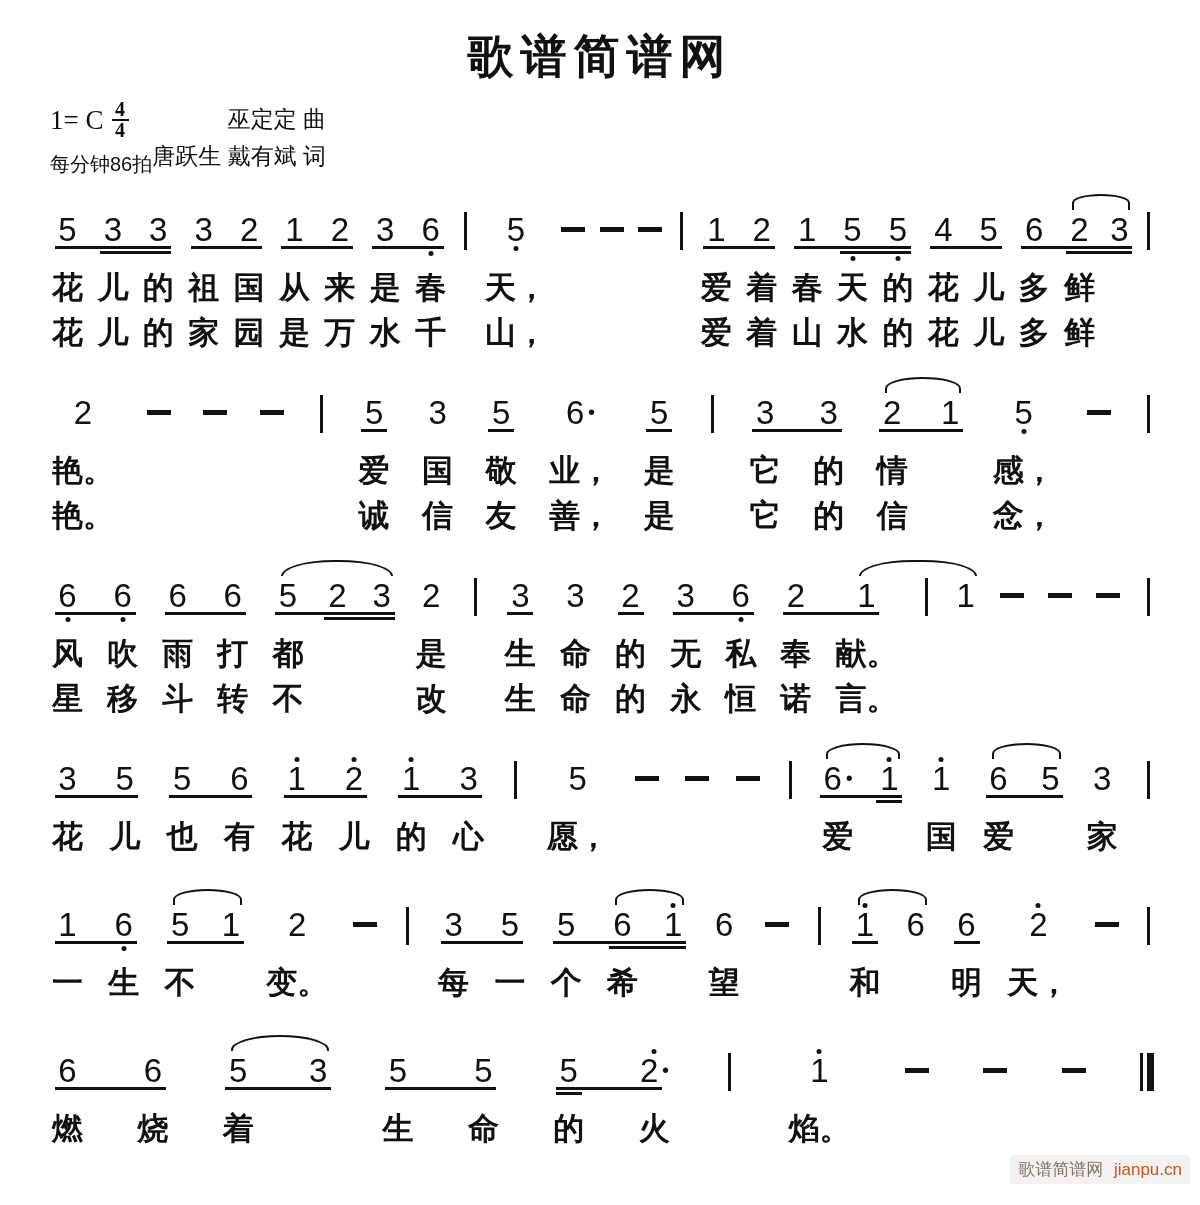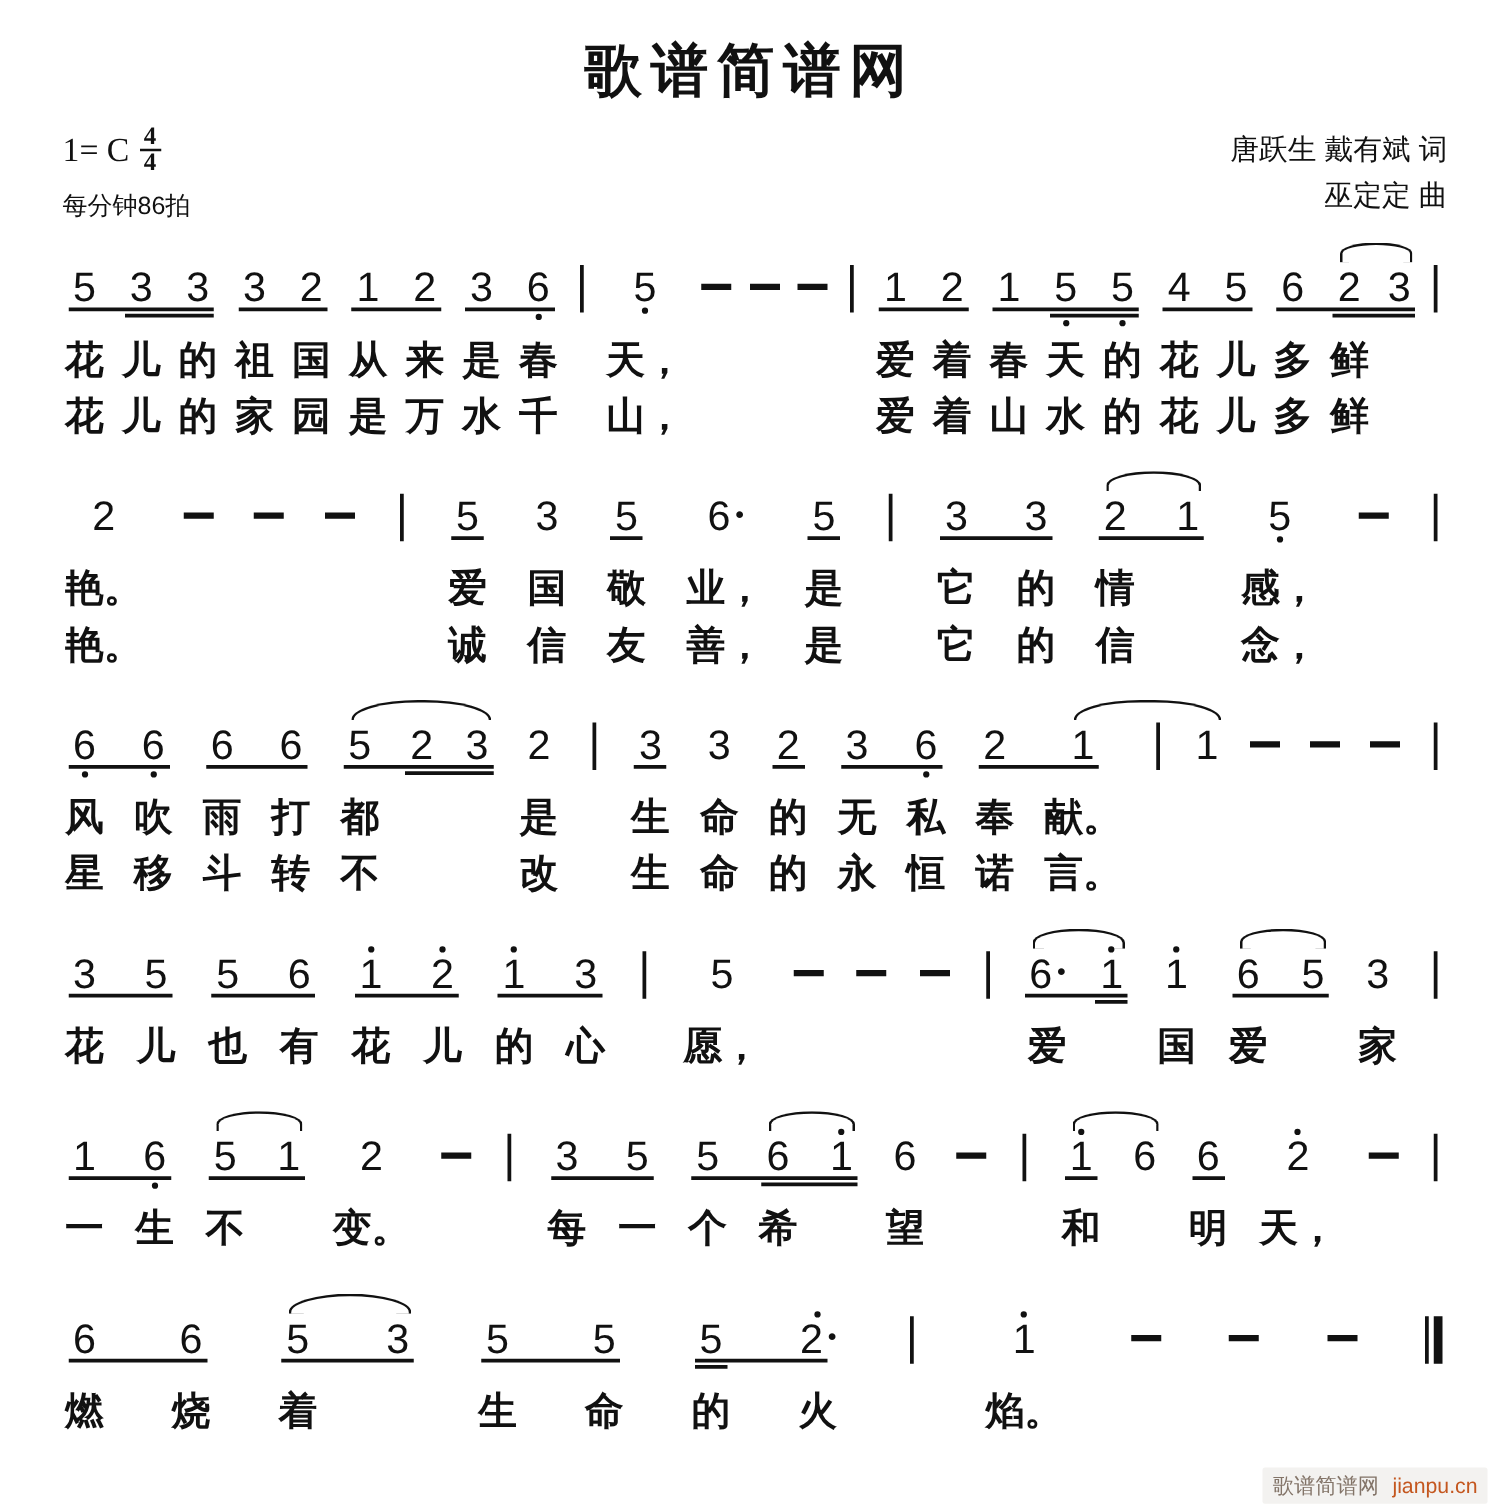--- a/index.html
+++ b/index.html
@@ -6,21 +6,21 @@
   body{
     width:1200px;height:1205px;position:relative;overflow:hidden;
     background:#ffffff;color:#111;
     font-family:"Liberation Sans","DejaVu Sans",sans-serif;
   }
   
   .title{
     text-align:center;font-size:46px;font-weight:700;letter-spacing:7px;
     margin:26px 0 4px 0;
   }
-  .meta-row{display:flex;justify-content:space-between;align-items:flex-start;
+  .meta-row{display:flex;justify-content:flex-start;align-items:flex-start;
     margin:13px 42px 6px 50px;}
   .meta-left{display:flex;flex-direction:column;}
   .key-line{display:flex;align-items:center;font-family:"Liberation Serif","DejaVu Serif",serif;
     font-size:27px;}
   .ts{display:inline-flex;flex-direction:column;align-items:center;margin-left:8px;}
   .tsn{font-size:20px;line-height:17px;font-weight:700;font-family:"Liberation Serif","DejaVu Serif",serif;}
   .tsbar{width:17px;height:2px;background:#111;margin:1px 0;}
   .tempo{font-size:20px;margin-top:12px;}
   .meta-right{text-align:right;font-size:23px;line-height:37px;font-weight:500;}
   
@@ -41,21 +41,21 @@
   .finalbar{display:flex;height:38px;}
   .fb1{width:3px;height:38px;background:#111;}
   .fb2{width:7px;height:38px;background:#111;margin-left:4px;}
   .lyr{height:45px;line-height:45px;font-size:31px;font-weight:700;white-space:nowrap;
     text-align:center;min-width:10px;}
   .cell > .lyr:nth-child(2){margin-top:13px;}
   .beam{position:absolute;height:3px;background:#111;}
   .slur{position:absolute;height:14px;border:2.5px solid #111;border-bottom:none;
     border-radius:100px 100px 0 0 / 30px 30px 0 0;}
   
-  .watermark{position:absolute;right:10px;bottom:2px;background:#f3f2f0;border-radius:2px;
+  .watermark{position:absolute;right:10px;bottom:21px;background:#f3f2f0;border-radius:2px;
     padding:3px 8px;font-size:17px;}
   .wm-name{color:#837468;}
   .wm-url{color:#c4571f;margin-left:6px;}
 </style>
 </head>
 <body>
 
 <div class="title">歌谱简谱网</div>
 
 <div class="meta-row">
@@ -64,22 +64,22 @@
       <span>1= C</span>
       <span class="ts">
         <span class="tsn">4</span>
         <span class="tsbar"></span>
         <span class="tsn">4</span>
       </span>
     </div>
     <div class="tempo">每分钟86拍</div>
   </div>
   <div class="meta-right">
+    <div>巫定定 曲</div>
     <div>唐跃生 戴有斌 词</div>
-    <div>巫定定 曲</div>
   </div>
 </div>
 
 <div id="score" class="score">
     <div class="sys">
       <div class="cell">
         <div class="noterow">
           <div class="note">
             <span class="d">5</span>
           </div>

